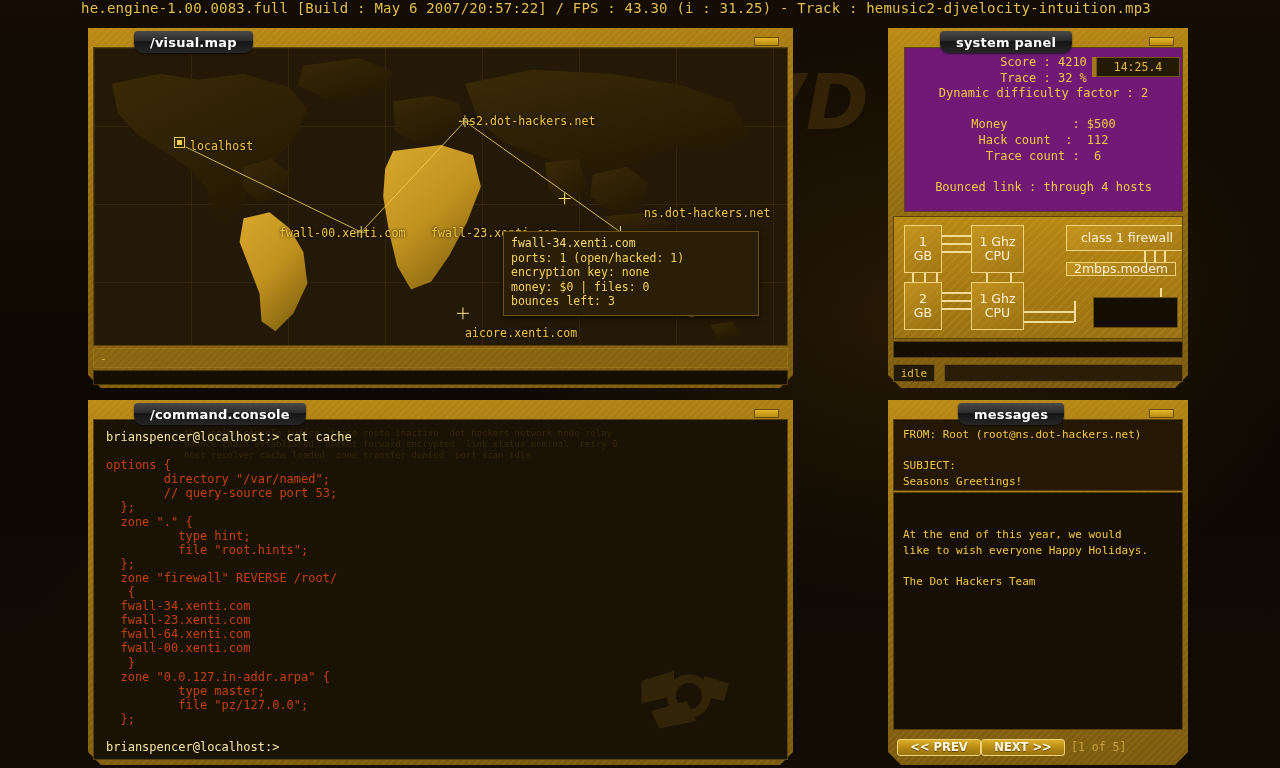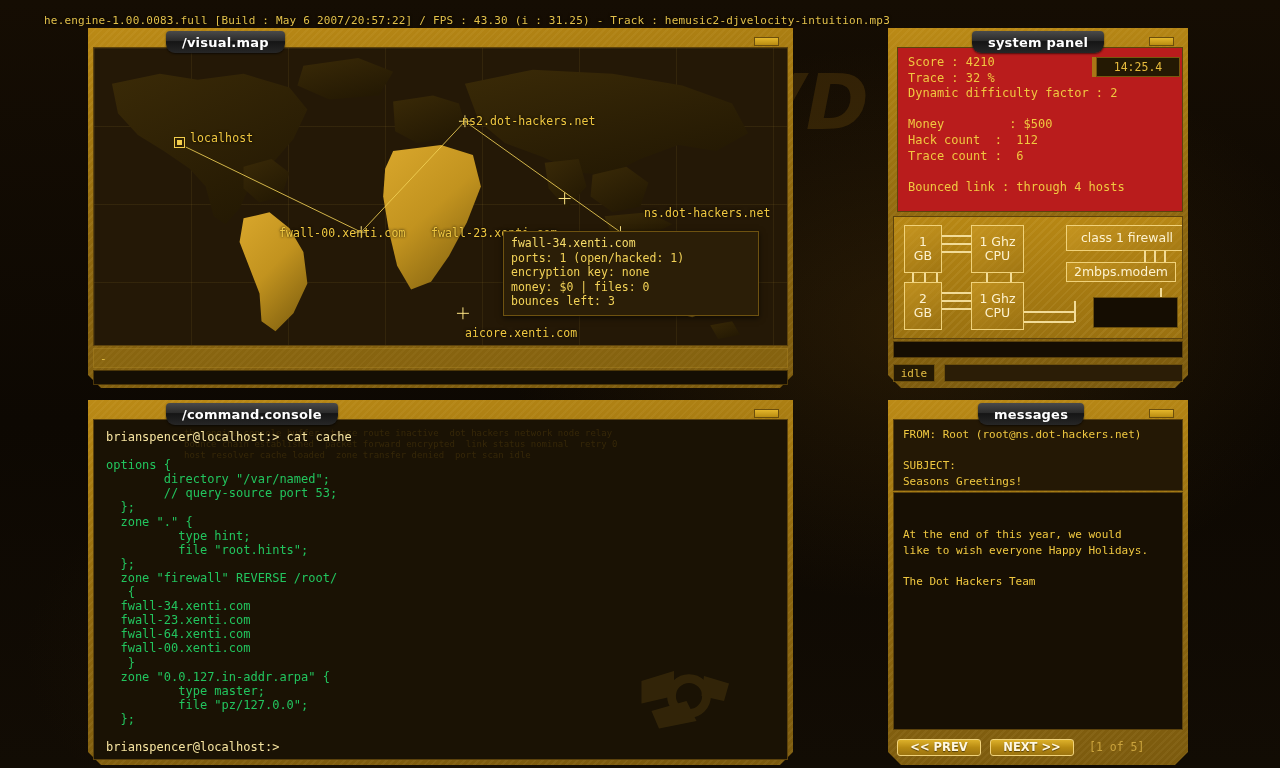--- a/index.html
+++ b/index.html
@@ -28,23 +28,23 @@
     white-space:nowrap;user-select:none;
   }
   #bg-logo{
     position:absolute;left:575px;top:645px;width:240px;height:120px;
     opacity:.32;pointer-events:none;
   }
 
   
   #topbar{
     position:absolute;left:0;top:0;width:1280px;height:27px;
-    display:flex;align-items:flex-end;
-    padding-left:44px;box-sizing:border-box;
-    font-size:11px;color:#e2c04a;letter-spacing:.2px;
+    display:flex;align-items:flex-start;
+    padding-left:81px;box-sizing:border-box;
+    font-size:14px;color:#e2c04a;letter-spacing:.2px;
     text-shadow:0 0 3px rgba(0,0,0,.9);
   }
 
   
   .panel{position:absolute;box-sizing:border-box;}
   .panel-frame{
     position:absolute;inset:0;
     background:linear-gradient(175deg,#bb8a16 0%,#a87c12 18%,#8d6710 55%,#7b5a0e 100%);
     clip-path:polygon(0 0,100% 0,100% calc(100% - 13px),calc(100% - 13px) 100%,13px 100%,0 calc(100% - 13px));
   }
@@ -56,21 +56,21 @@
   .tab{
     position:absolute;top:3px;height:22px;
     padding:0 16px;
     display:flex;align-items:center;justify-content:center;
     background:linear-gradient(180deg,#4a4a4a 0%,#2a2a2a 45%,#151515 48%,#262626 100%);
     border-radius:4px 4px 9px 9px;
     color:#ffffff;font-size:13px;
     font-family:"DejaVu Sans","Liberation Sans",sans-serif;
     font-weight:bold;letter-spacing:.2px;
     box-shadow:0 1px 2px rgba(0,0,0,.6);
-    white-space:nowrap;z-index:4;margin-left:32px;
+    white-space:nowrap;z-index:4;
   }
   .minbtn{
     position:absolute;top:9px;width:23px;height:7px;
     background:linear-gradient(180deg,#e4b62a,#b98c12);
     border:1px solid #6b4e0c;z-index:4;
   }
 
   
   #panel-map{left:88px;top:28px;width:705px;height:360px;}
   #map-view{
@@ -131,31 +131,31 @@
   #console-watermark{
     position:absolute;left:90px;top:8px;right:8px;
     font-size:9px;line-height:11px;color:rgba(150,112,25,.22);
     white-space:pre-wrap;pointer-events:none;user-select:none;
   }
   #console-logo{
     position:absolute;left:520px;bottom:18px;width:150px;height:90px;
     opacity:.14;pointer-events:none;
   }
   .cline{
-    font-size:12px;line-height:14.1px;color:#22c55e;white-space:pre;
+    font-size:12px;line-height:14.1px;color:#c2410c;white-space:pre;
     position:relative;
   }
   .cline.prompt{color:#f6e4a0;}
 
   
   #panel-system{left:888px;top:28px;width:300px;height:360px;}
   #sys-stats{
-    position:absolute;left:9px;right:5px;top:19px;height:165px;
-    background:#b91c1c;border:1px solid #5c420c;box-sizing:border-box;
-    padding:7px 10px;overflow:hidden;
+    position:absolute;left:16px;right:5px;top:19px;height:165px;
+    background:#701a75;border:1px solid #5c420c;box-sizing:border-box;
+    padding:7px 10px;overflow:hidden;text-align:center;
   }
   .sline{font-size:12px;line-height:15.6px;color:#f0c840;white-space:pre;}
   #sys-clock{
     position:absolute;right:8px;top:29px;width:84px;height:20px;
     background:#241903;border:1px solid #75570e;box-sizing:border-box;
     display:flex;align-items:center;justify-content:center;
     font-size:11.5px;color:#e7bb3d;z-index:5;
     box-shadow:-4px 0 0 0 rgba(170,128,22,.9);
   }
   #sys-hw{
@@ -207,21 +207,21 @@
     padding:7px 9px;overflow:hidden;
   }
   #msg-body{
     position:absolute;left:5px;right:5px;top:92px;bottom:35px;
     background:#170f03;border:1px solid #5c420c;box-sizing:border-box;
     padding:34px 9px 9px 9px;overflow:hidden;
   }
   .mline{font-size:11px;line-height:15.5px;color:#f0c840;white-space:pre;}
   #msg-nav{
     position:absolute;left:5px;right:5px;bottom:5px;height:26px;
-    display:flex;align-items:center;gap:9px;padding-left:4px;
+    display:flex;align-items:center;padding-left:4px;
     box-sizing:border-box;
   }
   .navbtn{
     min-width:84px;height:17px;
     background:linear-gradient(180deg,#dcb02a 0%,#b78a12 50%,#9c7410 100%);
     border:1px solid #f0d27a;border-radius:3px;box-sizing:border-box;
     display:flex;align-items:center;justify-content:center;
     color:#fff8e2;font-size:11.5px;font-weight:bold;
     font-family:"DejaVu Sans","Liberation Sans",sans-serif;
     text-shadow:0 1px 1px rgba(0,0,0,.5);
@@ -306,21 +306,21 @@
         <line x1="522" y1="186" x2="534" y2="186"></line>
           <line x1="528" y1="180" x2="528" y2="192"></line>
         <line x1="466" y1="152" x2="478" y2="152"></line>
           <line x1="472" y1="146" x2="472" y2="158"></line>
         <line x1="364" y1="268" x2="376" y2="268"></line>
           <line x1="370" y1="262" x2="370" y2="274"></line>
       </g>
     </svg>
 
     <div class="nodebox" style="left:80px;top:89px;"></div>
-    <div class="maplabel" style="left:96px;top:83px;">localhost</div>
+    <div class="maplabel" style="left:96px;top:91px;">localhost</div>
     <div class="maplabel" style="left:368px;top:66px;">ns2.dot-hackers.net</div>
     <div class="maplabel" style="left:534px;top:158px;margin-left:16px;">ns.dot-hackers.net</div>
     <div class="maplabel" style="left:185px;top:178px;">fwall-00.xenti.com</div>
     <div class="maplabel" style="left:337px;top:178px;">fwall-23.xenti.com</div>
     <div class="maplabel" style="left:371px;top:278px;">aicore.xenti.com</div>
 
     <div id="map-tooltip">
       <div class="tt-title">fwall-34.xenti.com</div>
       <div>ports:  1 (open/hacked:  1)</div>
       <div>encryption key:  none</div>
@@ -432,37 +432,37 @@
       <span>2</span>
       <span>GB</span>
     </div>
     <div class="hwchip" style="left:77px;top:65px;width:53px;height:48px;">
       <span>1 Ghz</span>
       <span>CPU</span>
     </div>
     <div class="hwchip" style="left:172px;top:8px;width:122px;height:26px;">
       <span>class 1 firewall</span>
     </div>
-    <div class="hwchip" style="left:172px;top:45px;width:110px;height:20px;">
+    <div class="hwchip" style="left:172px;top:45px;width:110px;height:14px;">
       <span>2mbps.modem</span>
     </div>
     <div id="hw-blank"></div>
   </div>
 
   <div id="sys-barstrip"></div>
 
   <div id="sys-progress-row">
     <div id="sys-state">idle</div>
     <div id="sys-progress"></div>
   </div>
 </div>
 
 <div class="panel" id="panel-messages">
   <div class="panel-frame"></div>
-  <div class="tab" style="left:58px;">messages</div>
+  <div class="tab" style="left:70px;">messages</div>
   <div class="minbtn" style="right:14px;"></div>
 
   <div id="msg-head">
     <div class="mline">FROM: Root (root@ns.dot-hackers.net)</div>
     <div class="mline" style="height:15.5px;">&nbsp;</div>
     <div class="mline">SUBJECT:</div>
     <div class="mline">Seasons Greetings!</div>
   </div>
 
   <div id="msg-body">

